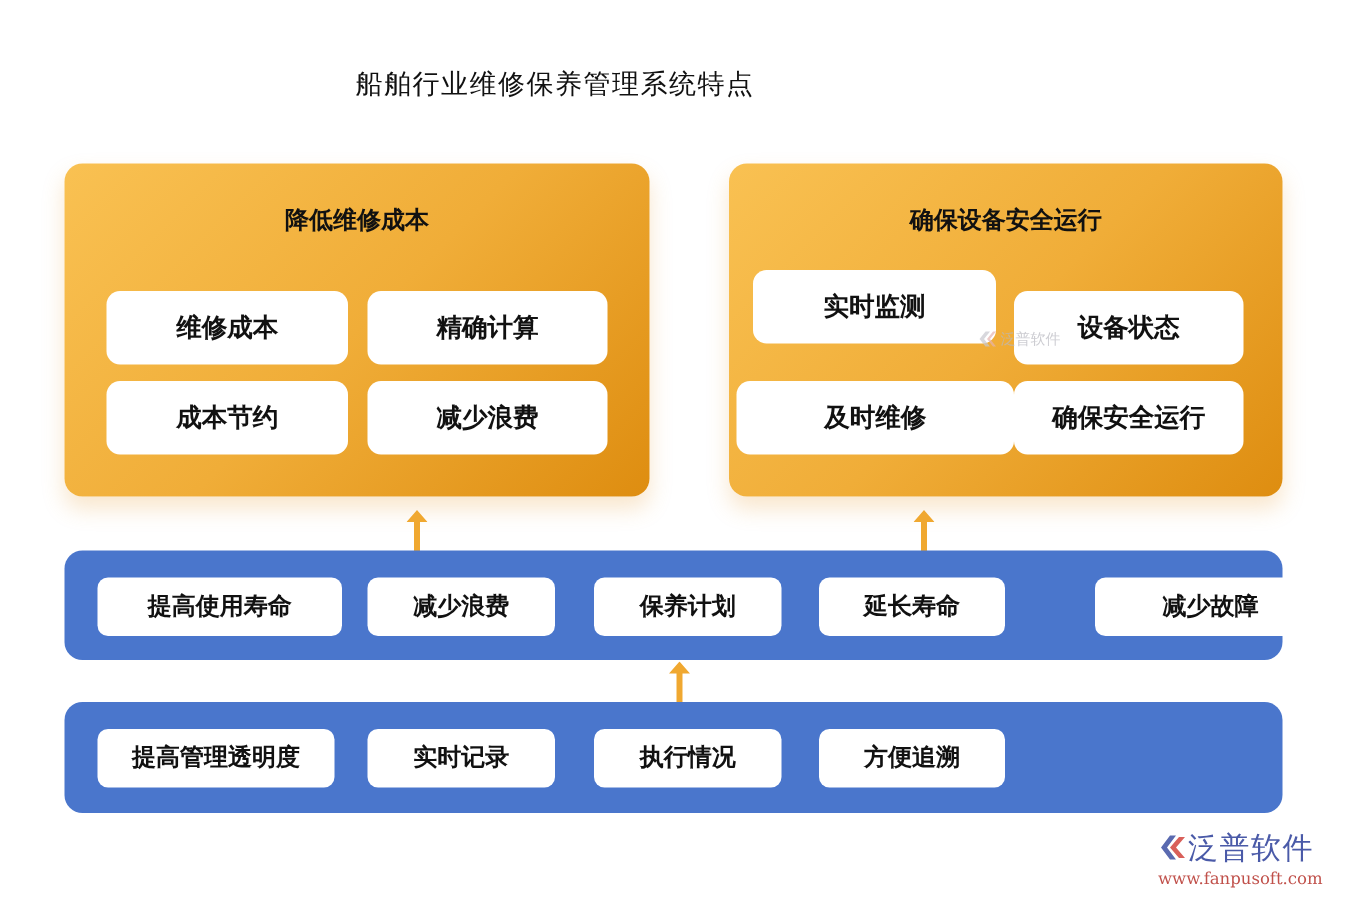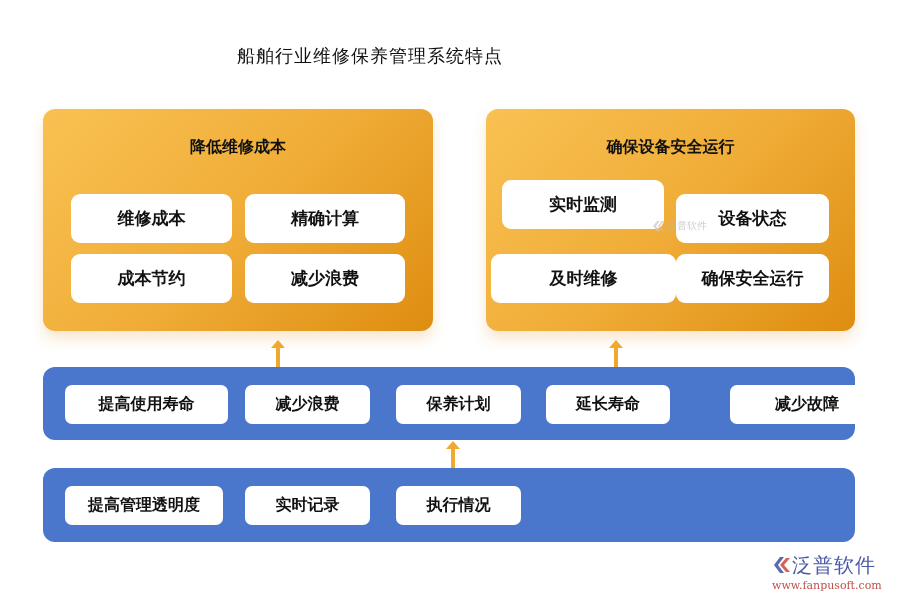--- a/index.html
+++ b/index.html
@@ -69,20 +69,21 @@
 </div>
 
 <svg class="arrow" style="left:446px; top:441px; height:36px;" viewBox="0 0 14 36">
   <path d="M7 0 L14 8 L9 8 L9 28 L14 28 L7 36 L0 28 L5 28 L5 8 L0 8 Z" fill="#f0a830"></path>
 </svg>
 
 <div class="row row2">
   <div class="pill" style="left:22px; width:158px;">提高管理透明度</div>
   <div class="pill" style="left:202px; width:125px;">实时记录</div>
   <div class="pill" style="left:353px; width:125px;">执行情况</div>
+  <div class="pill" style="left:503px; width:124px;">方便追溯</div>
 </div>
 
 <div class="logo">
   <svg class="logo-mark" viewBox="0 0 20 20">
     <path d="M2 10 L8 2 L12 2 L6 10 L12 18 L8 18 Z" fill="#5a6ab0"></path>
     <path d="M8 10 L14 3 L18 3 L12 10 L18 17 L14 17 Z" fill="#d9605a"></path>
   </svg>
   <span class="logo-main">泛普软件</span>
   <span class="logo-url">www.fanpusoft.com</span>
 </div>

